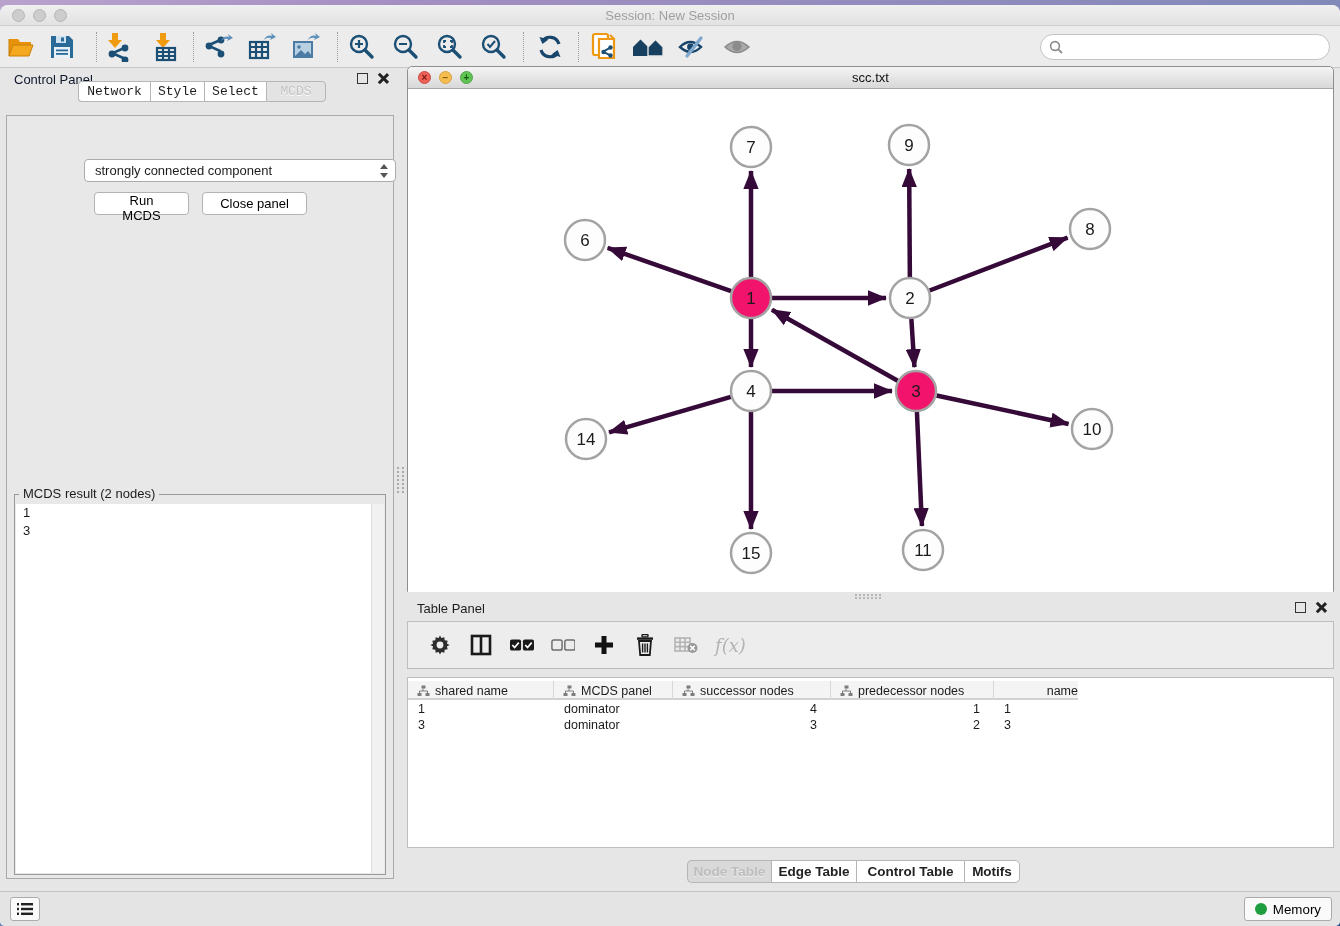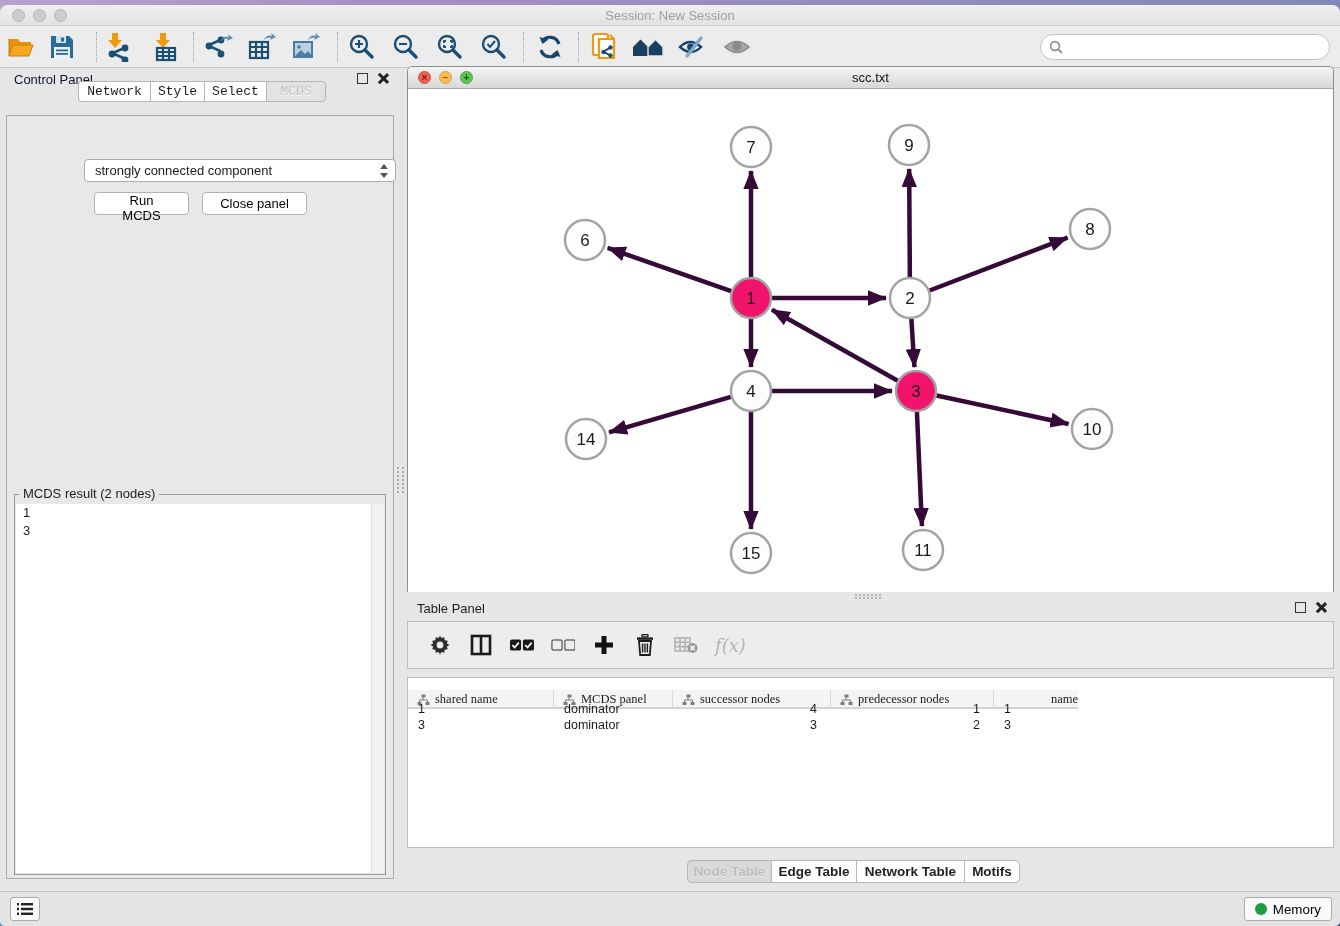--- a/index.html
+++ b/index.html
@@ -94,22 +94,22 @@
   .tpanel { position:absolute; left:407px; top:590px; width:927px; height:295px; }
   .tp-title { position:absolute; left:10px; top:6px; font-size:13px; }
   .tp-head-icons { position:absolute; right:8px; top:7px; display:flex; gap:9px; }
   .tp-toolbar { position:absolute; left:0; top:26px; right:0; height:48px; background:#ededed;
     border:1px solid #bdbdbd; display:flex; align-items:center; gap:17px; padding-left:20px; }
   .tp-toolbar .ticon { display:flex; align-items:center; justify-content:center;
     width:24px; height:24px; background:none; border:none; }
   .fx-label { font-family:"DejaVu Serif", serif; font-style:italic; font-size:18px; color:#b3b3b3; }
   .ttable { position:absolute; left:0; top:82px; right:0; bottom:42px; background:#fff;
     border:1px solid #bdbdbd; overflow:hidden; }
-  .thead { position:absolute; left:0; top:12px; height:19px; width:670px; background:#f4f4f4;
-    border-bottom:2px solid #d2d2d2; display:flex;font-family:Liberation Serif, serif; }
+  .thead { position:absolute; left:0; top:3px; height:19px; width:670px; background:#f4f4f4;
+    border-bottom:2px solid #d2d2d2; display:flex; }
   .th { position:relative; height:19px; display:flex; align-items:center; gap:5px;
     padding-left:9px; font-size:12.5px; border-right:1px solid #d8d8d8; }
   .th.center { justify-content:flex-end; padding-left:0; }
   .trow { position:absolute; left:0; width:670px; height:16px; display:flex; font-size:12.5px; }
   .td { height:16px; line-height:16px; padding:0 10px; white-space:nowrap; }
   .td.right { text-align:right; padding-right:14px; }
   .tp-tabs { position:absolute; left:280px; bottom:7px; display:flex; }
   .tp-tab { height:23px; line-height:21px; text-align:center; background:#fff;
     border:1px solid #b5b5b5; border-right:none; font-size:13.5px; font-weight:bold; color:#222; }
   .tp-tab:first-child { border-radius:5px 0 0 5px; }
@@ -499,21 +499,21 @@
         <div class="td" style="width:119px">dominator</div>
         <div class="td right" style="width:158px">3</div>
         <div class="td right" style="width:163px">2</div>
         <div class="td" style="width:84px">3</div>
       </div>
     </div>
 
     <div class="tp-tabs">
       <div class="tp-tab active" style="width:84px">Node Table</div>
       <div class="tp-tab" style="width:85px">Edge Table</div>
-      <div class="tp-tab" style="width:108px">Network Table</div>
+      <div class="tp-tab" style="width:108px">Control Table</div>
       <div class="tp-tab" style="width:56px">Motifs</div>
     </div>
   </div>
 
   <div class="statusbar">
     <button class="sb-left">
       <svg width="16" height="14" viewBox="0 0 16 14">
             <g fill="#222">
               <rect x="0" y="1" width="2" height="2.4"></rect>
               <rect x="4" y="1" width="12" height="2.4"></rect>

